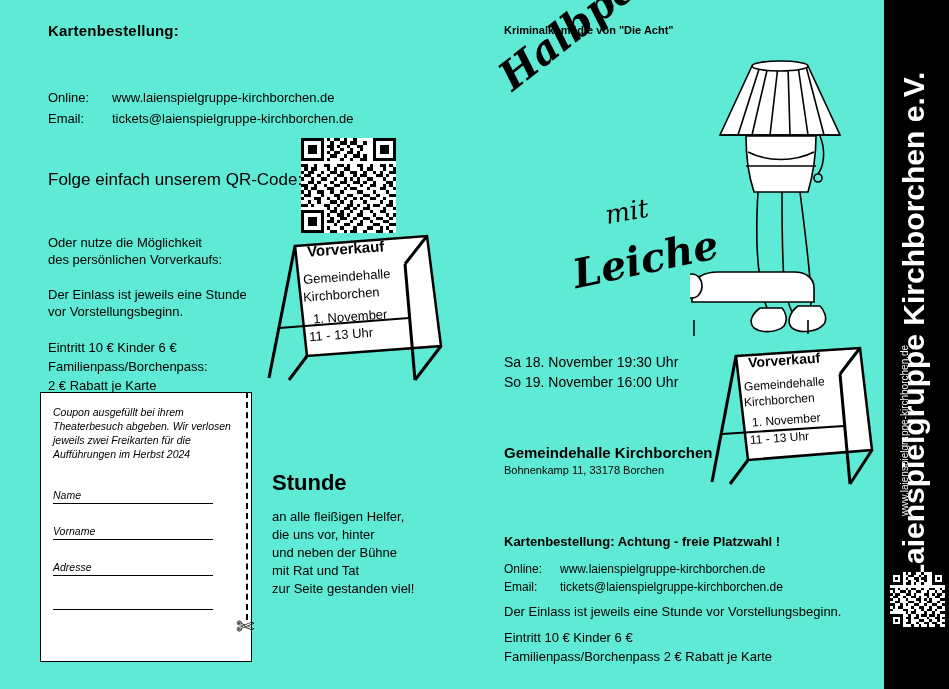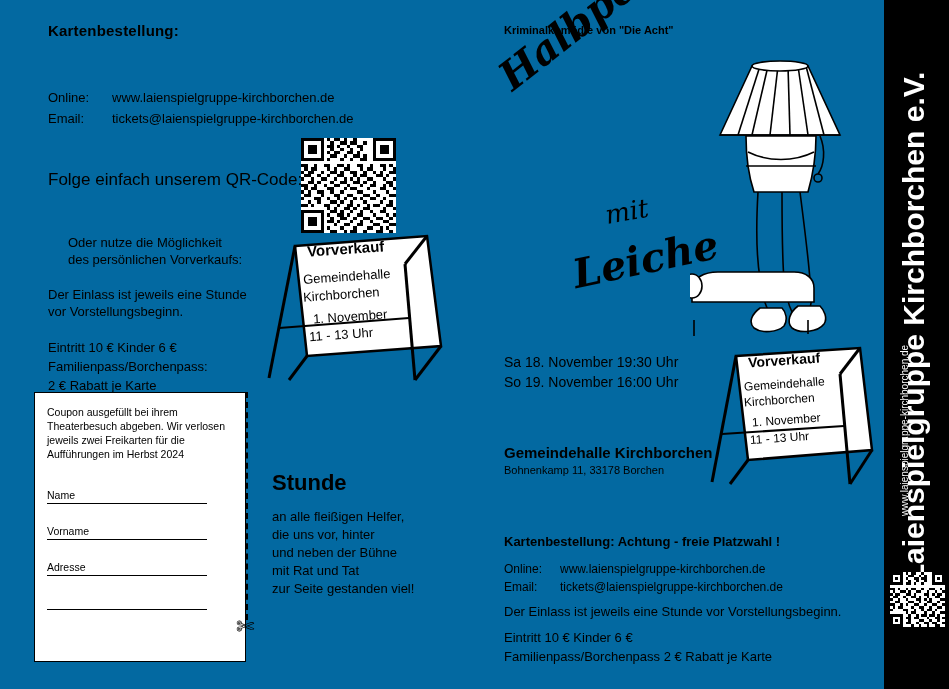--- a/index.html
+++ b/index.html
@@ -8,21 +8,21 @@
     background: #ffffff;
   }
   body {
     font-family: "Liberation Sans", sans-serif;
     color: #000000;
   }
   #page {
     position: relative;
     width: 949px;
     height: 689px;
-    background: #0369a1;
+    background: #5eead4;
     overflow: hidden;
   }
   .abs { position: absolute; }
 
   
   #left-panel { left: 0; top: 0; width: 470px; height: 689px; }
 
   #order-title {
     left: 48px; top: 22px;
     font-size: 15px; font-weight: bold; letter-spacing: .2px;
@@ -50,22 +50,22 @@
   
   #sign-left { left: 255px; top: 228px; width: 200px; height: 160px; }
   .sign-text {
     position: absolute;
     font-size: 13px;
     line-height: 17px;
   }
 
   
   #coupon {
-    left: 34px; top: 392px; width: 210px; height: 268px;
-    border: 1px solid #000; background: #fff;
+    left: 40px; top: 392px; width: 210px; height: 268px;
+    border: 1px solid #000; background: #fff; font-style: italic;
   }
   #coupon-text {
     position: absolute; left: 12px; top: 12px; width: 186px;
     font-size: 10.5px; line-height: 14px;
   }
   .coupon-field {
     position: absolute; left: 12px; width: 160px;
     border-bottom: 1px solid #000;
     font-size: 10.5px;
     padding-bottom: 2px;
@@ -382,21 +382,21 @@
           <rect x="9" y="28" width="2" height="1"></rect>
             <rect x="13" y="28" width="1" height="1"></rect>
           <rect x="15" y="28" width="2" height="1"></rect>
             <rect x="19" y="28" width="1" height="1"></rect>
           <rect x="23" y="28" width="2" height="1"></rect>
             <rect x="27" y="28" width="1" height="1"></rect>
         </g>
       </svg>
     </div>
 
-    <div class="abs" id="pre-sale-1" style="white-space: pre-line; margin-left: 20px;">Oder nutze die Möglichkeit
+    <div class="abs" id="pre-sale-1" style="white-space: pre-line;">Oder nutze die Möglichkeit
 des persönlichen Vorverkaufs:</div>
     <div class="abs" id="entry-note" style="white-space: pre-line;">Der Einlass ist jeweils eine Stunde
 vor Vorstellungsbeginn.</div>
     <div class="abs" id="prices-left" style="white-space: pre-line;">Eintritt 10 €   Kinder 6 €
 Familienpass/Borchenpass:
 2 € Rabatt je Karte</div>
 
     <div class="abs" id="sign-left">
       <svg width="200" height="160" viewBox="0 0 200 160">
         <polygon points="40,18 172,8 186,118 52,128" fill="#fff" stroke="#000" stroke-width="2.5"></polygon>

